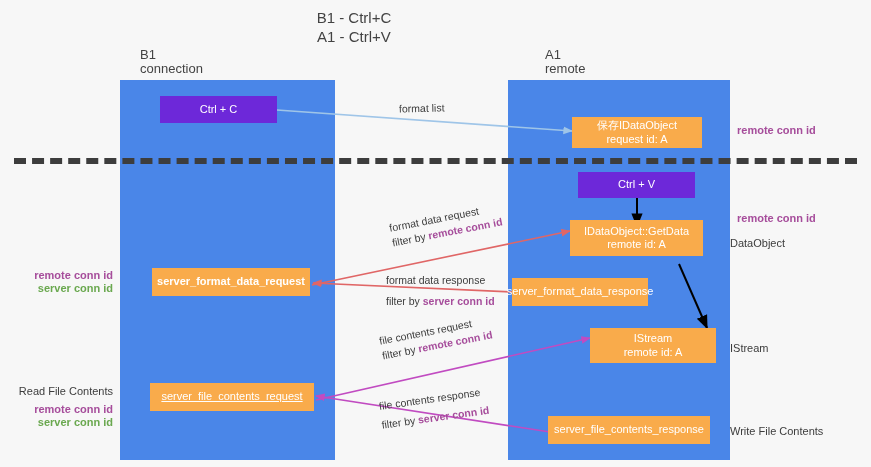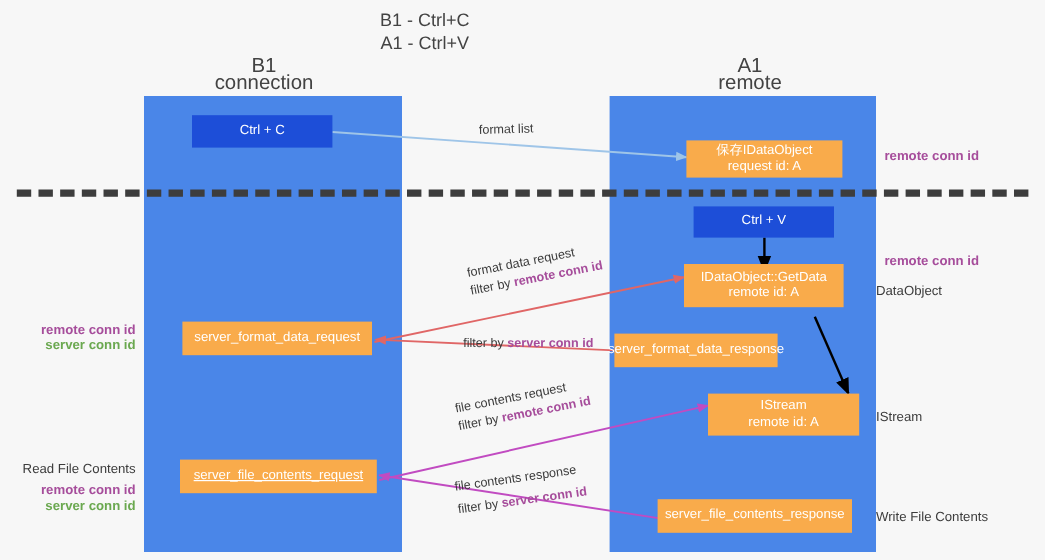--- a/index.html
+++ b/index.html
@@ -22,22 +22,21 @@
     left: 0; top: 8px; width: 708px;
     text-align: center;
     font-size: 15px;
     color: #434343;
     line-height: 19px;
     white-space: pre-line;
   }
 
   
   .col-head {
-    text-align: center;
-    font-size: 17px;
+    font-size: 13px;
     color: #434343;
     line-height: 14px;
     white-space: pre-line;
   }
 
   
   .lane {
     background: #4a86e8;
   }
 
@@ -46,21 +45,21 @@
     display: flex;
     align-items: center;
     justify-content: center;
     text-align: center;
     color: #ffffff;
     font-size: 11px;
     line-height: 13.5px;
     white-space: pre-line;
     padding: 2px 4px;
   }
-  .node.green { background: #1d4ed8; }
+  .node.green { background: #6d28d9; }
   .node.orange { background: #f9ab4b; }
 
   
   .lbl {
     font-size: 11px;
     color: #3c3c3c;
     line-height: 14px;
     white-space: pre-line;
   }
   .lbl.purple { color: #a64d9b; font-weight: bold; }
@@ -138,39 +137,40 @@
   <div class="abs node green" style="left:160px; top:96px; width:117px; height:27px;">Ctrl + C</div>
 
   <div class="abs node orange" style="left:572px; top:117px; width:130px; height:31px;">保存IDataObject
 request id: A</div>
 
   <div class="abs node green" style="left:578px; top:172px; width:117px; height:26px;">Ctrl + V</div>
 
   <div class="abs node orange" style="left:570px; top:220px; width:133px; height:36px;">IDataObject::GetData
 remote id: A</div>
 
-  <div class="abs node orange" style="left:152px; top:268px; width:158px; height:28px;">server_format_data_request</div>
+  <div class="abs node orange" style="left:152px; top:268px; width:158px; height:28px;font-weight:bold;">server_format_data_request</div>
 
   <div class="abs node orange" style="left:512px; top:278px; width:136px; height:28px;">server_format_data_response</div>
 
   <div class="abs node orange" style="left:590px; top:328px; width:126px; height:35px;">IStream
 remote id: A</div>
 
   <div class="abs node orange" style="left:150px; top:383px; width:164px; height:28px;text-decoration:underline;">server_file_contents_request</div>
 
   <div class="abs node orange" style="left:548px; top:416px; width:162px; height:28px;">server_file_contents_response</div>
 
   <div class="abs cap" style="left:399px; top:101px; transform:rotate(-1.5deg);">format list</div>
 
   <div class="abs" style="left:388px; top:221px; transform:rotate(-11deg); transform-origin:left top;">
     <div class="cap">format data request</div>
     <div class="cap"><span>filter by </span><b class="purple">remote conn id</b></div>
   </div>
 
   <div class="abs" style="left:386px; top:273px;">
+    <div class="cap">format data response</div>
     <div class="cap" style="margin-top:6px;"><span>filter by </span><b class="purple">server conn id</b></div>
   </div>
 
   <div class="abs" style="left:378px; top:334px; transform:rotate(-11deg); transform-origin:left top;">
     <div class="cap">file contents request</div>
     <div class="cap"><span>filter by </span><b class="purple">remote conn id</b></div>
   </div>
 
   <div class="abs" style="left:378px; top:399px; transform:rotate(-8deg); transform-origin:left top;">
     <div class="cap">file contents response</div>

